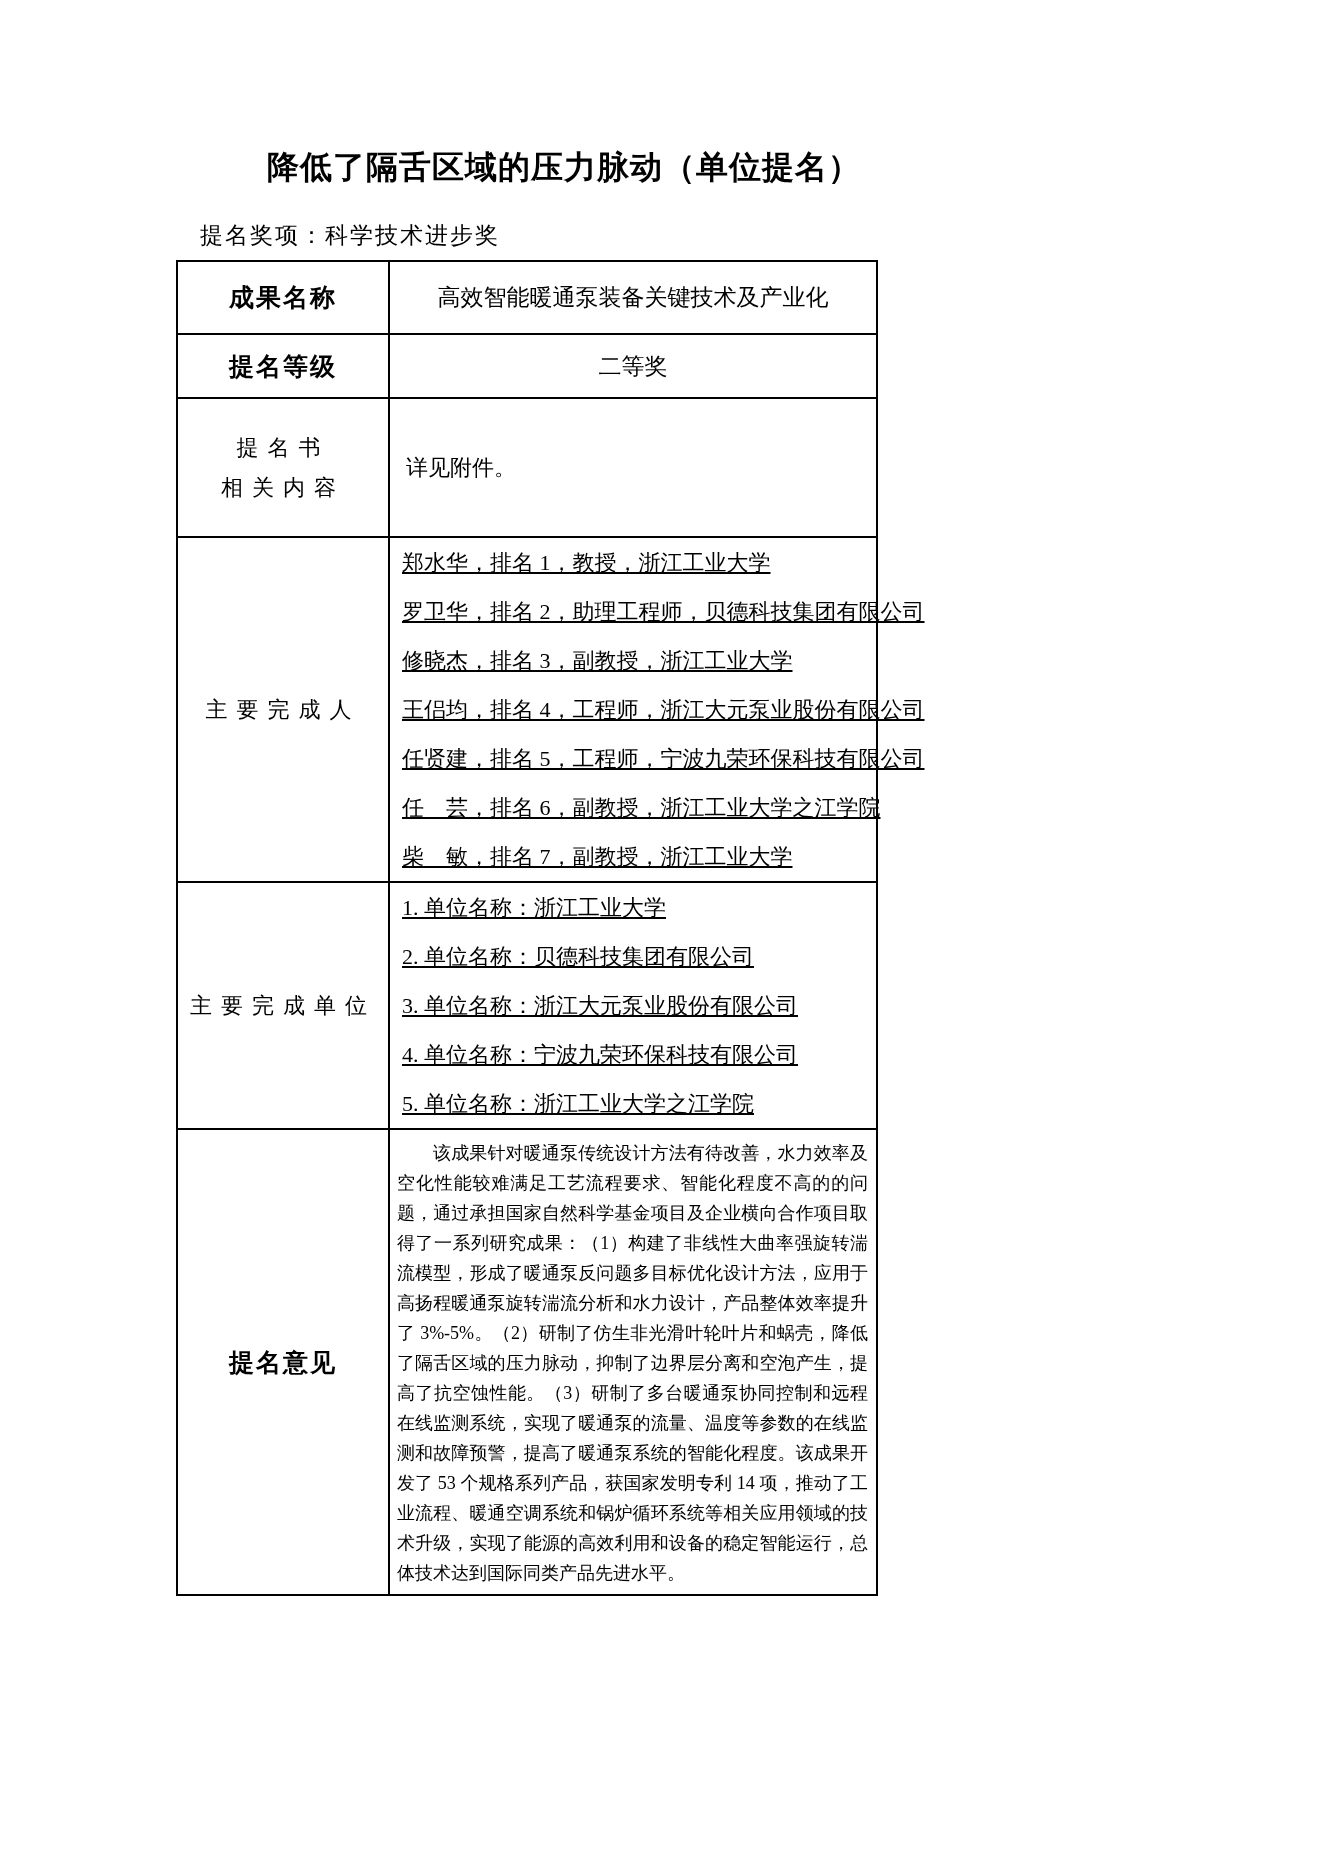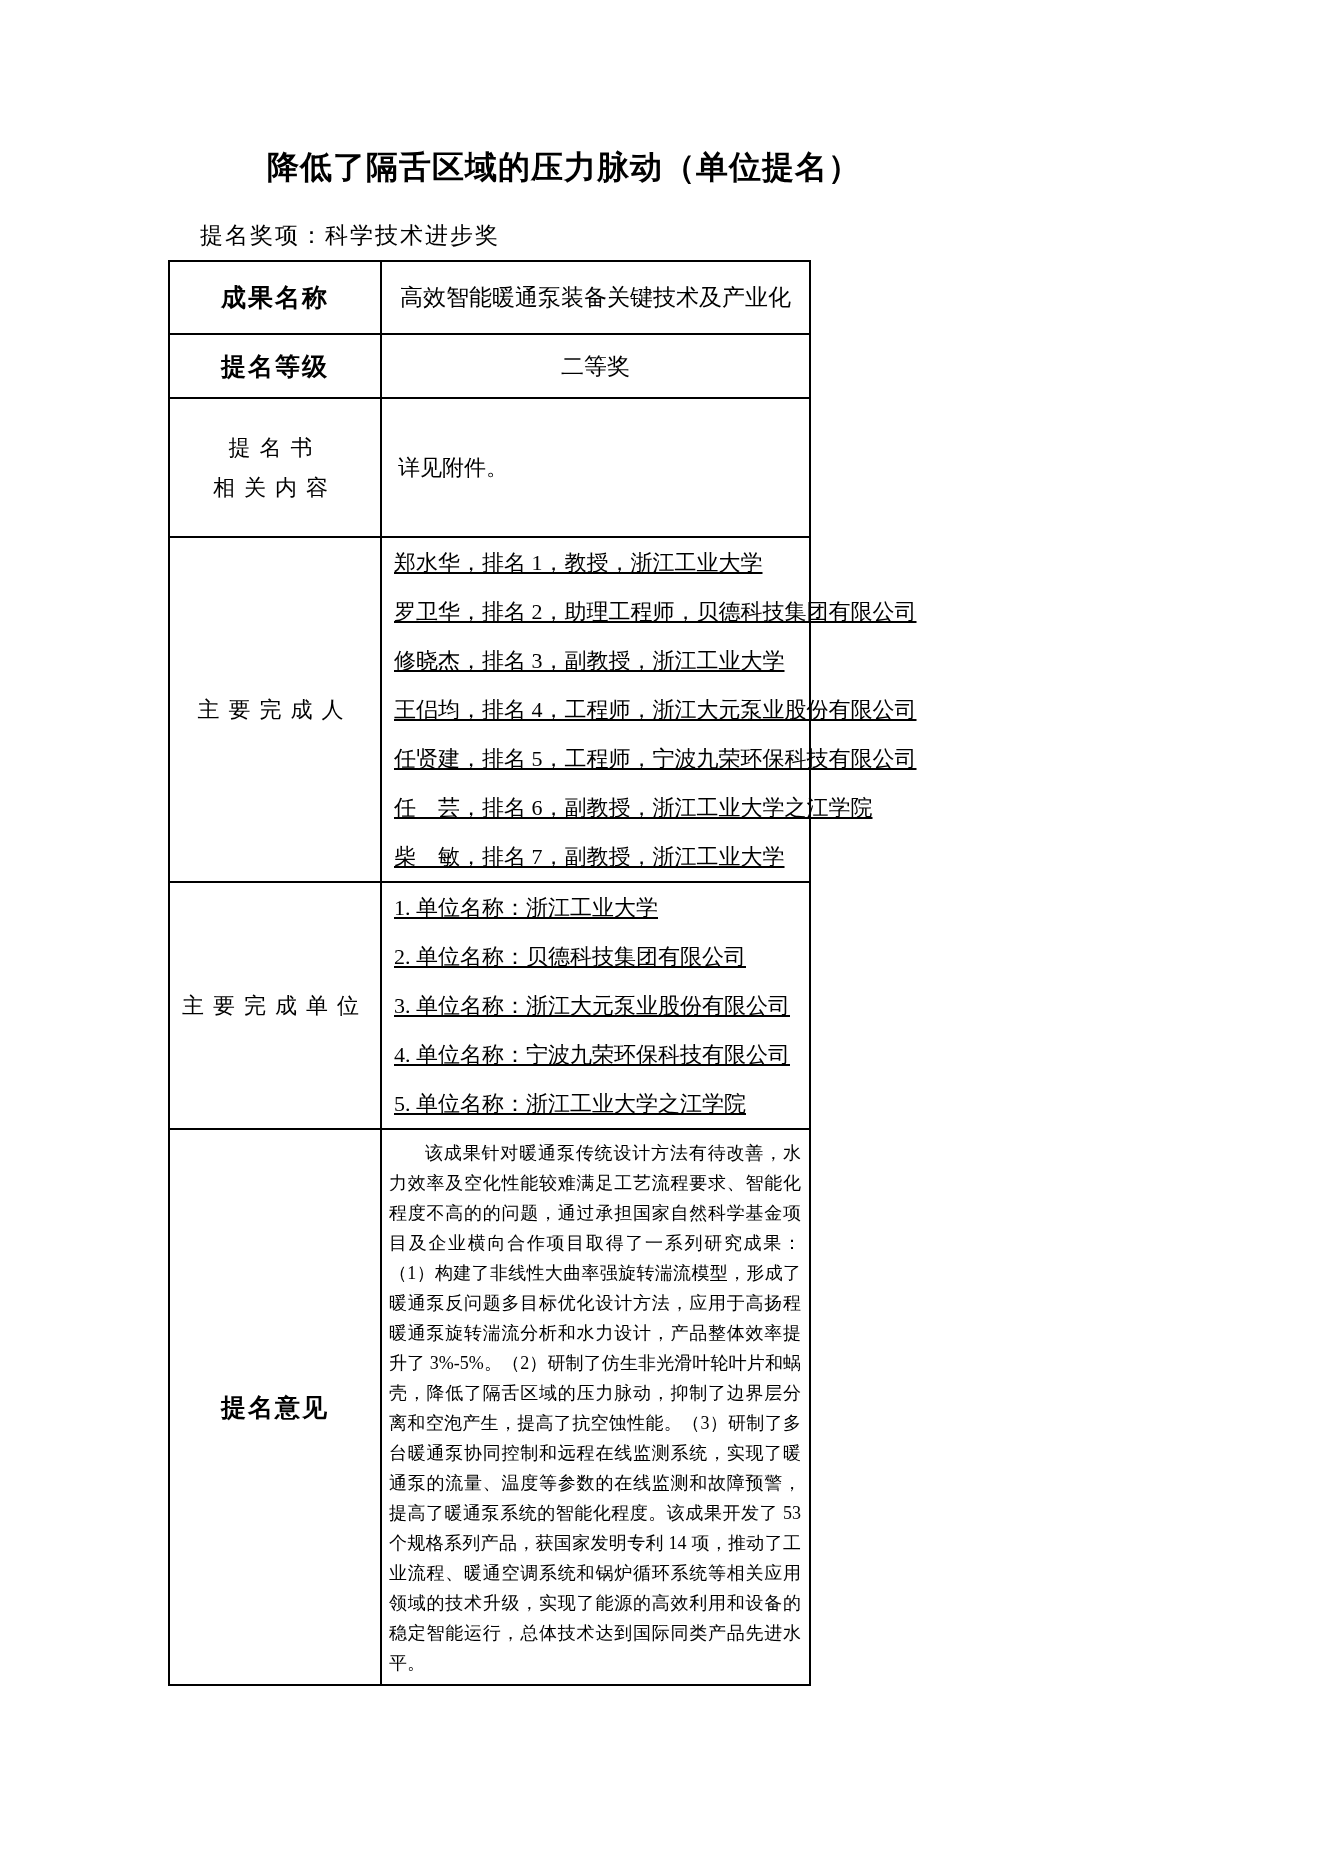--- a/index.html
+++ b/index.html
@@ -18,21 +18,21 @@
     white-space: nowrap;
   }
   .doc-title .paren { font-family: Liberation Mono, monospace; font-weight: bold; }
 
   .subtitle {
     position: absolute; top: 220px; left: 184px;
     font-size: 23px; letter-spacing: 2px; margin-left: 16px;
   }
 
   table.form {
-    position: absolute; left: 168px; top: 260px; width: 643px;
+    position: absolute; left: 176px; top: 260px; width: 702px;
     border-collapse: collapse; table-layout: fixed; border-radius: 13px;
   }
   table.form td { border: 2px solid #000; padding: 0; vertical-align: middle; }
   td.lbl { width: 212px; text-align: center; }
 
   .lbl-bold {
     font-family: "DejaVu Sans", "Liberation Sans", sans-serif;
     font-weight: bold; font-size: 25px; letter-spacing: 2px;
   }
   .lbl-reg { font-size: 22px; letter-spacing: 9px; }

